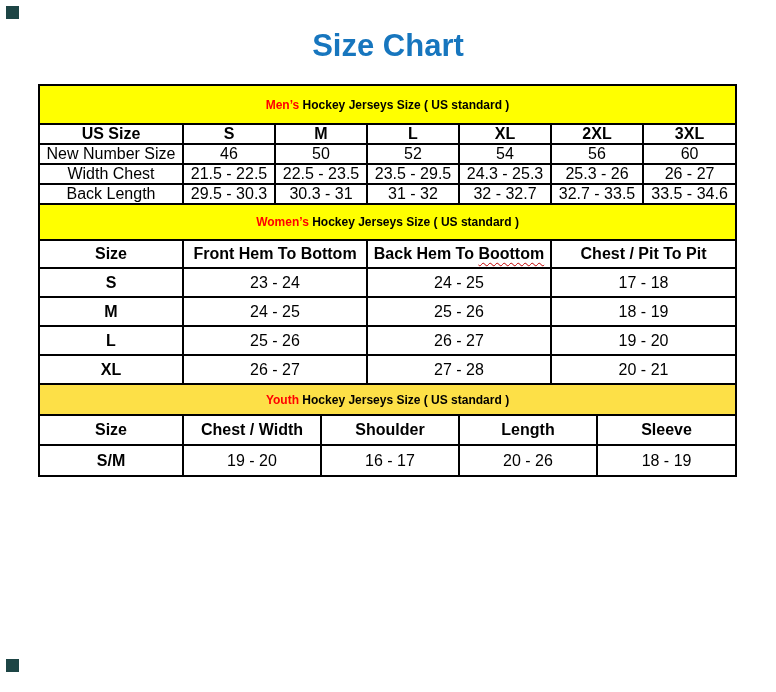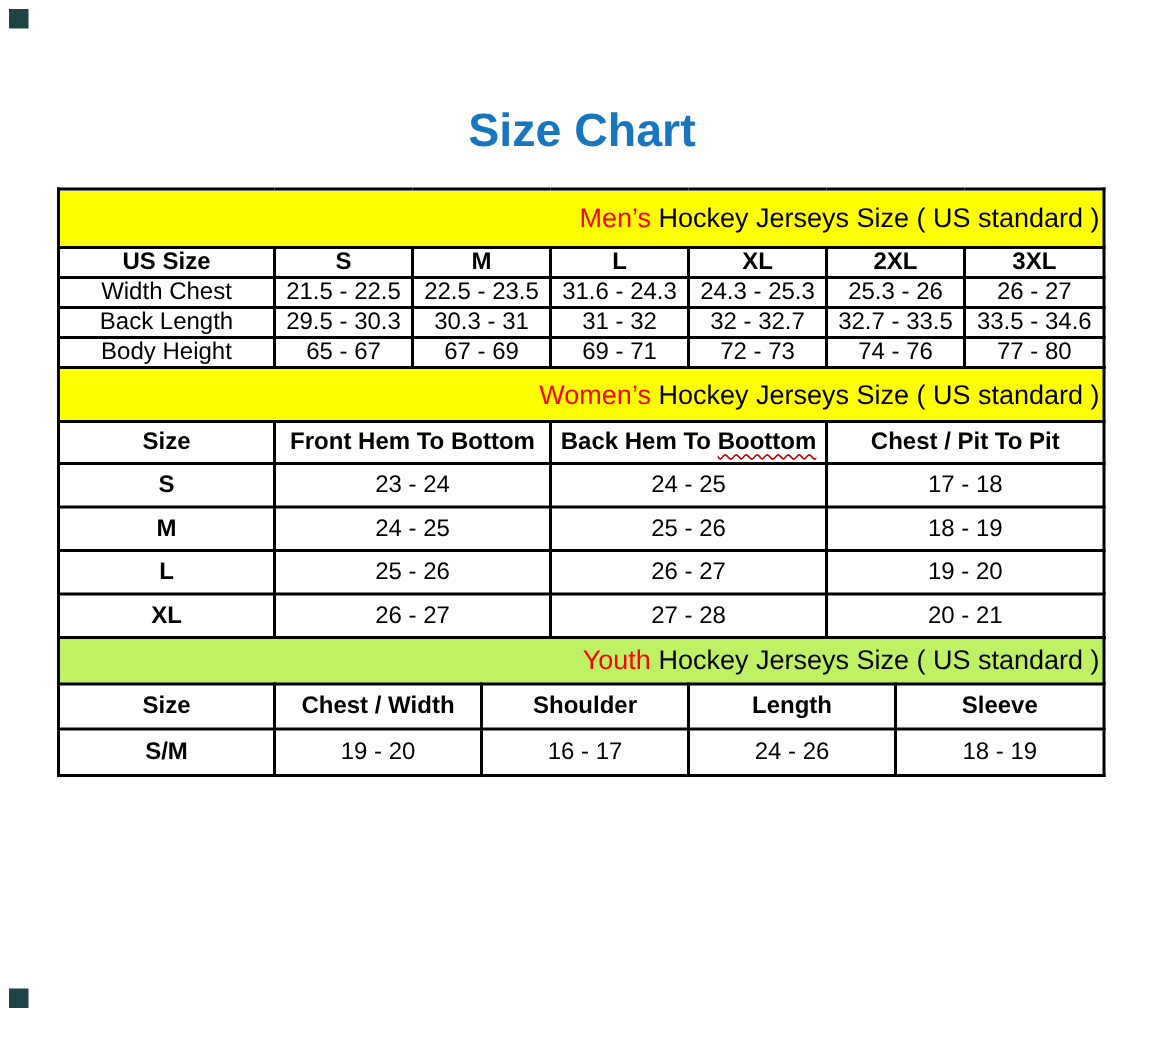--- a/index.html
+++ b/index.html
@@ -4,32 +4,32 @@
 <style>
   html,body{margin:0;padding:0;}
   body{
     width:776px;height:692px;position:relative;background:#ffffff;
     font-family:"Liberation Sans",sans-serif;color:#000;overflow:hidden;
   }
   .corner-marker{position:absolute;width:13px;height:13px;background:#1d4545;}
   #marker-top{left:6px;top:6px;}
   #marker-bottom{left:6px;top:659px;}
   .page-title{
-    margin:15px;padding-top:54px;text-align:center;
+    margin:0;padding-top:28px;text-align:center;
     font-size:31px;font-weight:700;color:#1776BE;letter-spacing:0px;
   }
   .tables{width:697px;margin:20px 0 0 38px;}
   table{border-collapse:collapse;table-layout:fixed;width:697px;}
   table + table{margin-top:-2px;}
   td,th{
     border:2px solid #000;text-align:center;vertical-align:middle;
     font-size:16px;font-weight:400;padding:0 2px;white-space:nowrap;overflow:hidden;
   }
   th{font-weight:700;}
-  tr.band td{background:#FFFF00;font-size:18px;font-weight:400;text-align:right;}
+  tr.band td{background:#FFFF00;font-size:12px;font-weight:700;}
   .red{color:#FF0000;}
   .b{font-weight:700;}
   .squiggle{
     text-decoration-line:underline;text-decoration-style:wavy;
     text-decoration-color:#c00000;text-decoration-thickness:1px;text-underline-offset:3px;
   }
   .mens tr{height:19px;}   .mens tr.band{height:39px;}
   .womens tr{height:29px;} .womens tr.band{height:36px;} .womens tr.hdr{height:28px;}
   .youth tr{height:31px;}  .youth tr.band{height:31px;}  .youth tr.hdr{height:30px;}
 </style>
@@ -61,45 +61,45 @@
     <tr class="hdr">
       <th>US Size</th>
       <th>S</th>
       <th>M</th>
       <th>L</th>
       <th>XL</th>
       <th>2XL</th>
       <th>3XL</th>
     </tr>
     <tr>
+      <td>New Number Size</td>
+      <td>46</td>
+      <td>50</td>
+      <td>52</td>
+      <td>54</td>
+      <td>56</td>
+      <td>60</td>
+    </tr>
+    <tr>
       <td>Width Chest</td>
       <td>21.5 - 22.5</td>
       <td>22.5 - 23.5</td>
-      <td>31.6 - 24.3</td>
+      <td>23.5 - 29.5</td>
       <td>24.3 - 25.3</td>
       <td>25.3 - 26</td>
       <td>26 - 27</td>
     </tr>
     <tr>
       <td>Back Length</td>
       <td>29.5 - 30.3</td>
       <td>30.3 - 31</td>
       <td>31 - 32</td>
       <td>32 - 32.7</td>
       <td>32.7 - 33.5</td>
       <td>33.5 - 34.6</td>
-    </tr>
-    <tr>
-      <td>Body Height</td>
-      <td>65 - 67</td>
-      <td>67 - 69</td>
-      <td>69 - 71</td>
-      <td>72 - 73</td>
-      <td>74 - 76</td>
-      <td>77 - 80</td>
     </tr>
   </tbody>
     </table>
 
   <table class="womens">
     <colgroup>
       <col style="width:144px">
         <col style="width:184px">
         <col style="width:184px">
         <col style="width:185px">
@@ -146,36 +146,36 @@
   <table class="youth">
     <colgroup>
       <col style="width:144px">
         <col style="width:138px">
         <col style="width:138px">
       <col style="width:138px">
         <col style="width:139px">
     </colgroup>
     <tbody>
         <tr class="band">
-      <td colspan="5" style="background: #bef264;">
+      <td colspan="5" style="background: #fde047;">
         <span class="red" style="color: rgb(255, 0, 0);">Youth</span><span> Hockey Jerseys Size ( US standard )</span>
       </td>
     </tr>
     <tr class="hdr">
       <th>Size</th>
       <th>Chest / Width</th>
       <th>Shoulder</th>
       <th>Length</th>
       <th>Sleeve</th>
     </tr>
     <tr>
       <td class="b">S/M</td>
       <td>19 - 20</td>
       <td>16 - 17</td>
-      <td>24 - 26</td>
+      <td>20 - 26</td>
       <td>18 - 19</td>
     </tr>
   </tbody>
     </table>
 
 </div>
 
 <div class="corner-marker" id="marker-bottom" style="background: rgb(29, 69, 69);"></div>
 
 </body></html>

